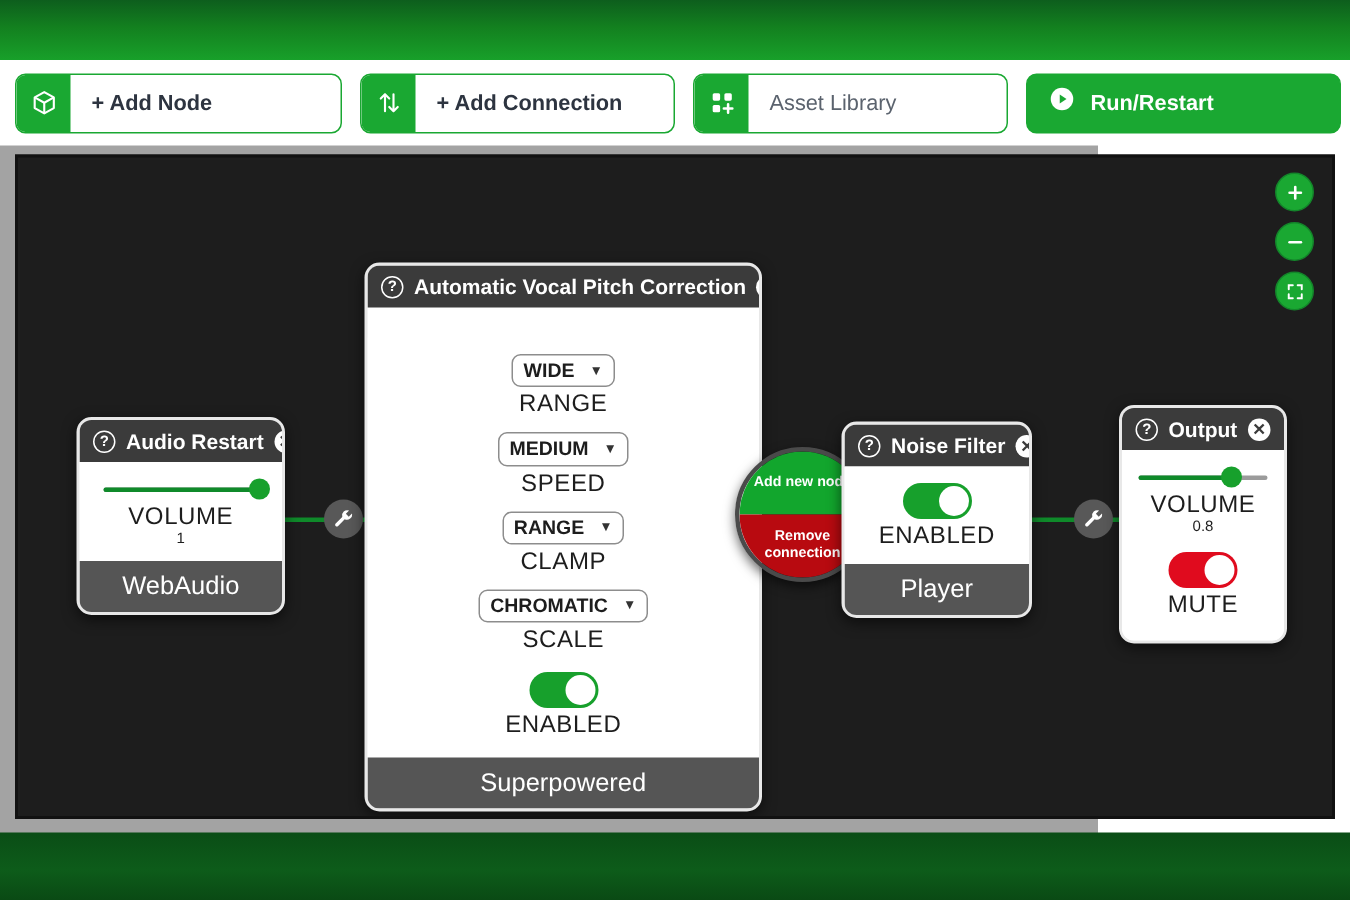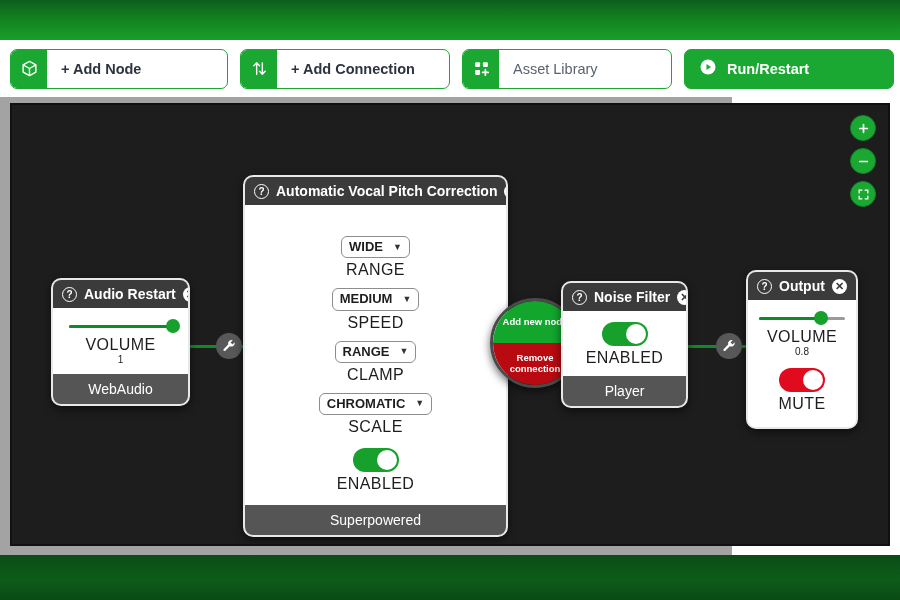--- a/index.html
+++ b/index.html
@@ -93,21 +93,21 @@
     font-size:10px; font-weight:bold; flex:0 0 15px;
   }
   .close-icon {
     width:15px; height:15px; border-radius:50%; background:#fff; color:#3b3b3b;
     display:flex; align-items:center; justify-content:center;
     font-size:11px; font-weight:bold; margin-left:auto; flex:0 0 15px;
   }
   .node-body { background:#fff; padding: 11px 10px 9px; }
   .node-foot {
     background:#555; color:#fff; text-align:center;
-    font-size:14px; padding:7px 0;
+    font-size:17px; padding:7px 0;
   }
 
   
   .ctrl { display:flex; flex-direction:column; align-items:center; }
   .ctrl + .ctrl { margin-top:9px; }
   .ctrl-label { font-size:16px; letter-spacing:.4px; color:#1d1d1d; margin-top:3px; }
   .ctrl-value { font-size:10px; color:#1d1d1d; }
 
   .sel {
     border:1.4px solid #8d8d8d; border-radius:6px; background:#fff;

